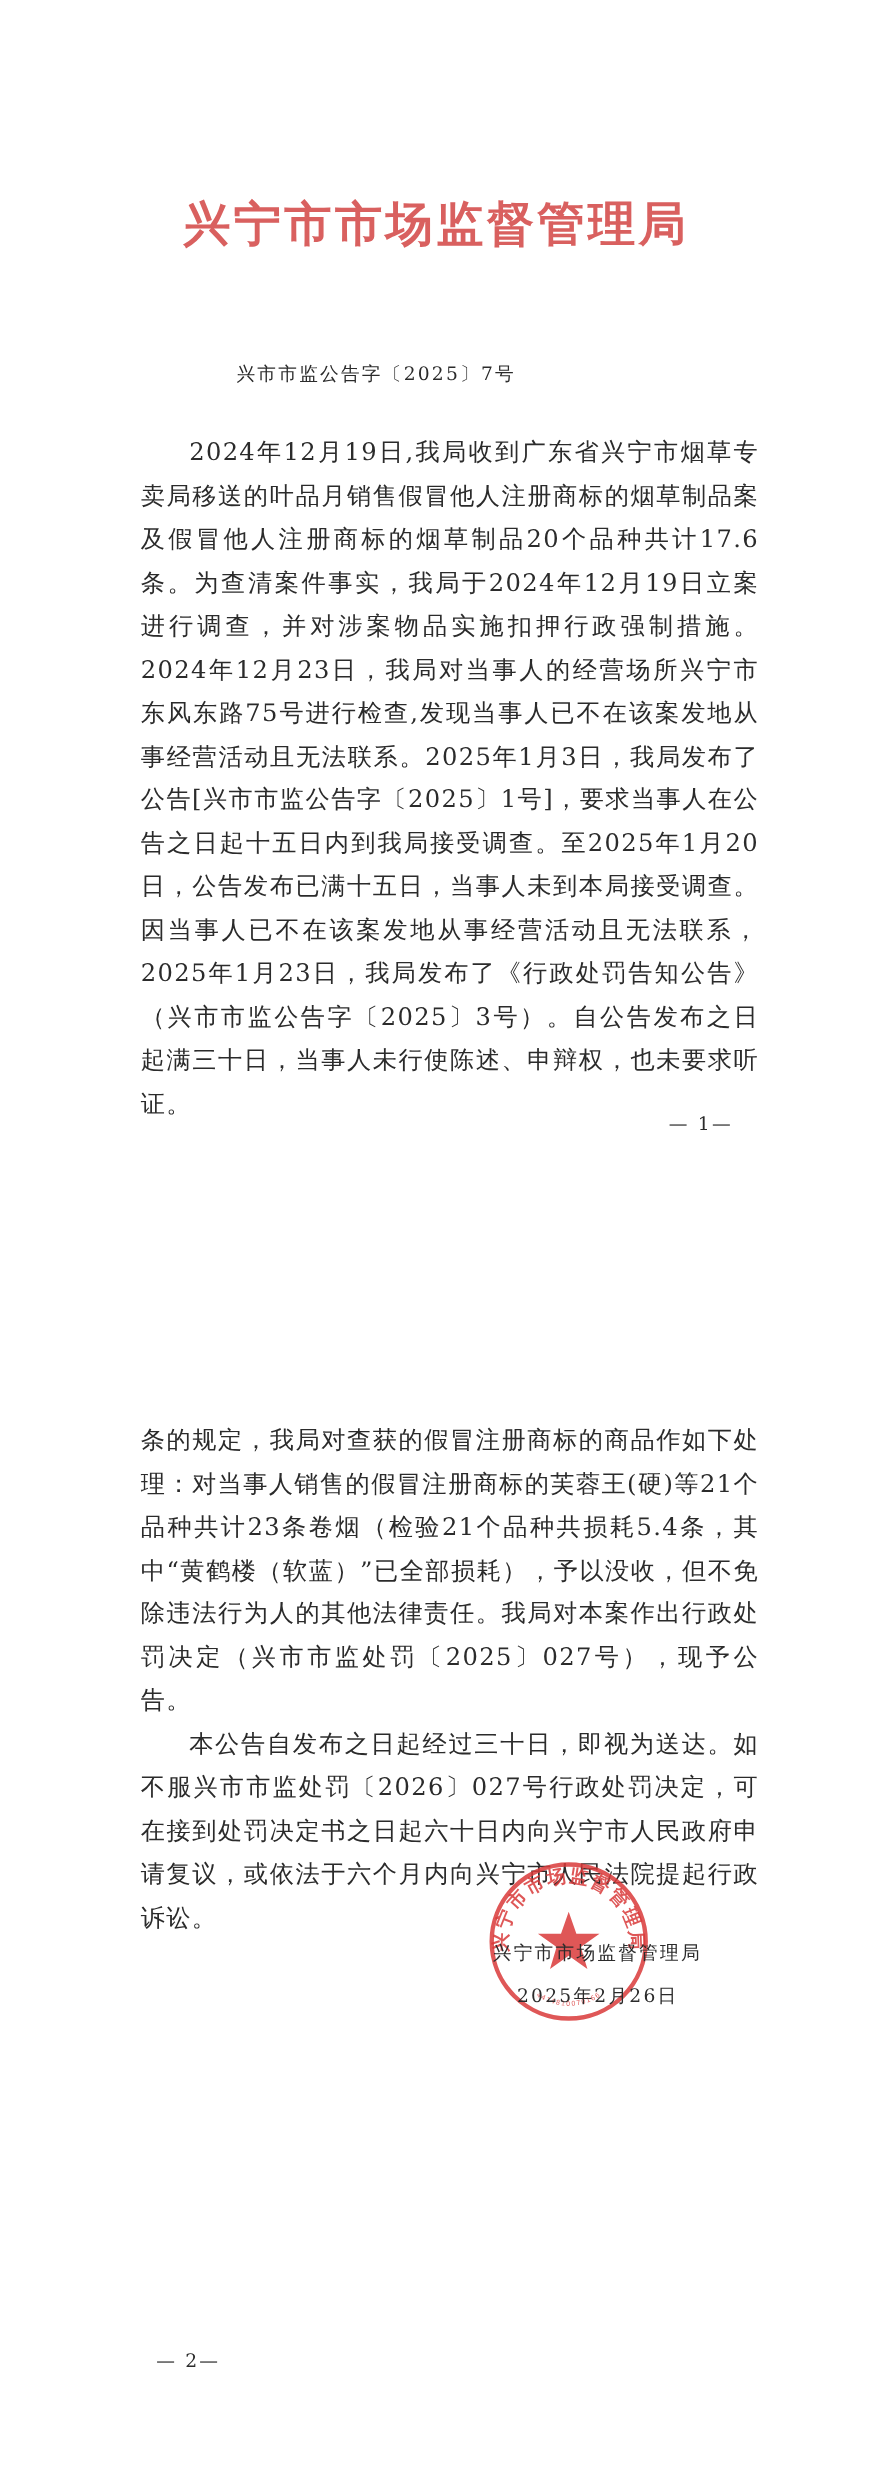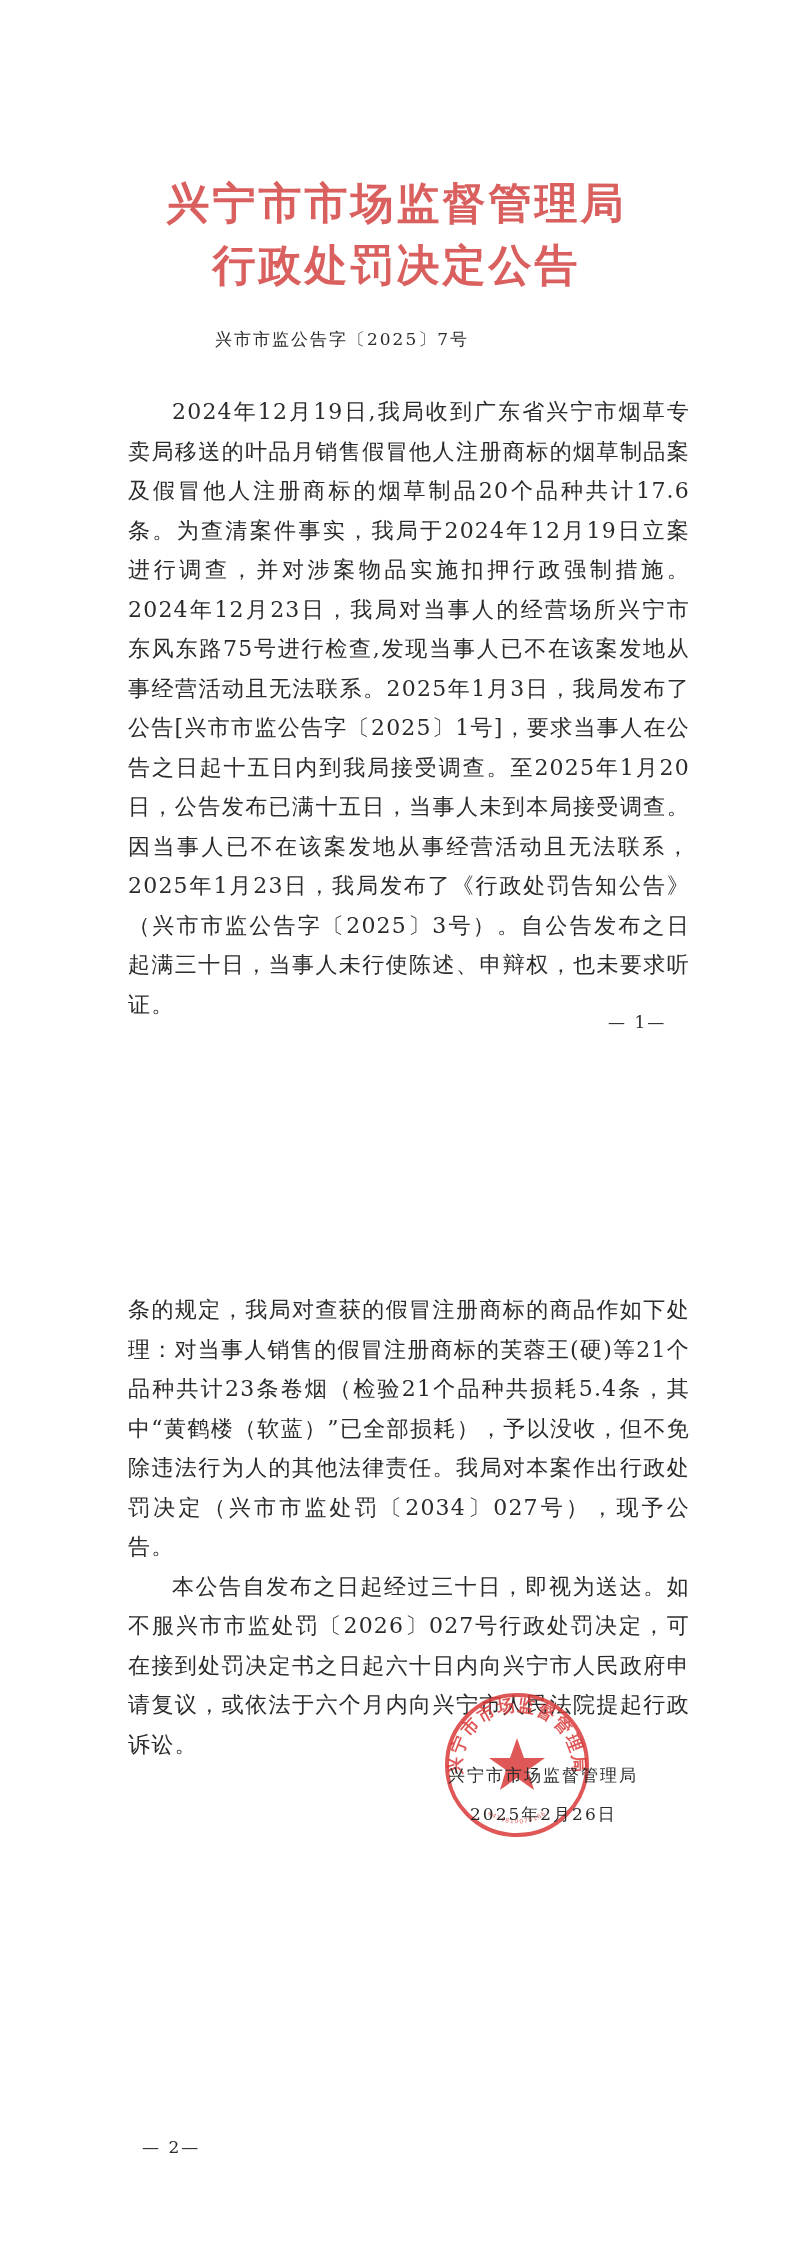--- a/index.html
+++ b/index.html
@@ -18,35 +18,34 @@
   .body-text p.noindent { text-indent: 0; }
   .pagenum { position: absolute; font-size: 17px; letter-spacing: 2px; }
   .signature { position: absolute; font-size: 17px; letter-spacing: 2px; z-index: 2; }
   .stamp { position: absolute; left: 442px; top: 1690px; width: 150px; height: 150px; z-index: 1; }
 </style>
 </head>
 <body>
 
 <div class="page" style="top:0;height:1110px;">
   <div class="title" style="top:175px;">兴宁市市场监督管理局</div>
-  <div class="title" style="top:237px;">行政处罚决定公告</div>
   <div class="docno" style="top:328px;">兴市市监公告字〔2025〕7号</div>
 
   <div class="body-text" style="top:392px;">
     <p>2024年12月19日,我局收到广东省兴宁市烟草专卖局移送的叶品月销售假冒他人注册商标的烟草制品案及假冒他人注册商标的烟草制品20个品种共计17.6条。为查清案件事实，我局于2024年12月19日立案进行调查，并对涉案物品实施扣押行政强制措施。2024年12月23日，我局对当事人的经营场所兴宁市东风东路75号进行检查,发现当事人已不在该案发地从事经营活动且无法联系。2025年1月3日，我局发布了公告[兴市市监公告字〔2025〕1号]，要求当事人在公告之日起十五日内到我局接受调查。至2025年1月20日，公告发布已满十五日，当事人未到本局接受调查。因当事人已不在该案发地从事经营活动且无法联系，2025年1月23日，我局发布了《行政处罚告知公告》（兴市市监公告字〔2025〕3号）。自公告发布之日起满三十日，当事人未行使陈述、申辩权，也未要求听证。</p>
   </div>
 
   <div class="pagenum" style="left:608px;top:1012px;">— 1—</div>
 </div>
 
 <div class="page" style="top:1110px;height:1132px;">
 </div>
 
 <div class="body-text" style="top:1290px;">
-  <p class="noindent">条的规定，我局对查获的假冒注册商标的商品作如下处理：对当事人销售的假冒注册商标的芙蓉王(硬)等21个品种共计23条卷烟（检验21个品种共损耗5.4条，其中“黄鹤楼（软蓝）”已全部损耗），予以没收，但不免除违法行为人的其他法律责任。我局对本案作出行政处罚决定（兴市市监处罚〔2034〕027号），现予公告。</p>
+  <p class="noindent">条的规定，我局对查获的假冒注册商标的商品作如下处理：对当事人销售的假冒注册商标的芙蓉王(硬)等21个品种共计23条卷烟（检验21个品种共损耗5.4条，其中“黄鹤楼（软蓝）”已全部损耗），予以没收，但不免除违法行为人的其他法律责任。我局对本案作出行政处罚决定（兴市市监处罚〔2025〕027号），现予公告。</p>
   <p>本公告自发布之日起经过三十日，即视为送达。如不服兴市市监处罚〔2026〕027号行政处罚决定，可在接到处罚决定书之日起六十日内向兴宁市人民政府申请复议，或依法于六个月内向兴宁市人民法院提起行政诉讼。</p>
 </div>
 
 <svg class="stamp" viewBox="0 0 150 150">
   <circle cx="75" cy="75" r="70" fill="none" stroke="#d93a3a" stroke-width="4" opacity="0.85"></circle>
   <defs>
     <path id="arcTop" d="M 22 95 A 56 56 0 1 1 128 95"></path>
     <path id="arcBottom" d="M 38 118 A 52 52 0 0 0 112 118"></path>
   </defs>
   <text font-size="17" fill="#d93a3a" opacity="0.85" font-family="DejaVu Sans, sans-serif" font-weight="bold" letter-spacing="2">

